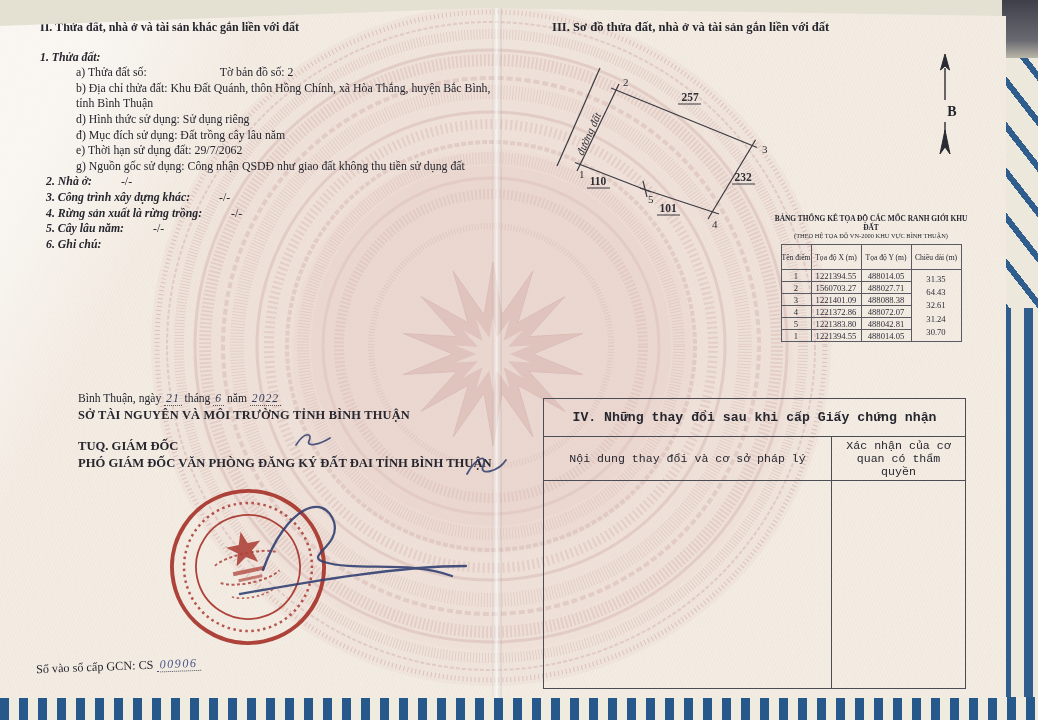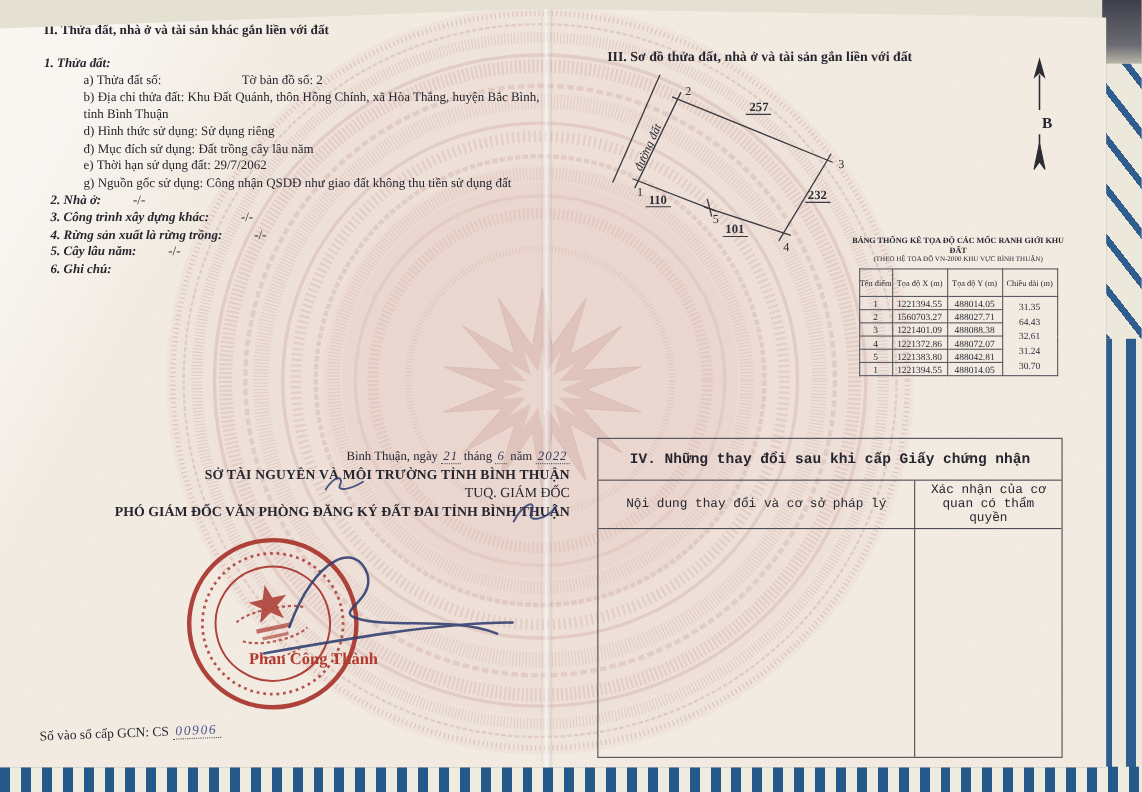--- a/index.html
+++ b/index.html
@@ -35,36 +35,36 @@
   .guilloche{position:absolute;left:0;top:0;pointer-events:none;}
   
   .sec2{position:absolute;left:40px;top:16px;width:470px;font-size:11.8px;line-height:15.6px;}
   .sec2 .h2{font-size:12px;font-weight:bold;margin-bottom:4px;}
   .sub{font-weight:bold;font-style:italic;margin-top:14px;}
   .li{padding-left:36px;}
   .num{padding-left:6px;font-weight:bold;font-style:italic;}
   .num .val{font-weight:normal;font-style:normal;margin-left:26px;}
   .inline-gap{margin-left:70px;}
   
-  .sig{position:absolute;left:78px;top:404px;width:440px;text-align:right;}
+  .sig{position:absolute;left:78px;top:388px;width:440px;text-align:left;}
   .dateline{font-size:11.6px;}
   .hw{font-style:italic;color:#333b5a;letter-spacing:1px;border-bottom:1px dotted #555;padding:0 2px;}
   .org{font-size:12.4px;font-weight:bold;margin-top:3px;letter-spacing:.2px;}
-  .tuq{font-size:12.6px;font-weight:normal;margin-top:2px;}
+  .tuq{font-size:12.6px;font-weight:bold;margin-top:16px;}
   .deputy{font-size:12.6px;font-weight:bold;margin-top:2px;white-space:nowrap;}
   .signer{position:absolute;left:190px;top:588px;width:190px;text-align:center;
     color:#b23a30;font-size:15px;font-weight:bold;}
   .stamp{position:absolute;left:166px;top:481px;width:164px;height:164px;transform:rotate(-12deg);opacity:.92;}
   .sig-ink{position:absolute;left:228px;top:468px;}
   .ink-sm{position:absolute;}
   
   .gcn{position:absolute;left:36px;top:655px;font-size:12.2px;transform:rotate(-2.2deg);}
   .gcn .hwnum{font-style:italic;color:#4a5488;letter-spacing:1.5px;border-bottom:1px dotted #556;padding:0 3px;}
   
-  .sec3-h{position:absolute;left:552px;top:40px;width:420px;font-size:12.6px;font-weight:bold;}
+  .sec3-h{position:absolute;left:552px;top:16px;width:420px;font-size:12.6px;font-weight:bold;}
   .north{position:absolute;left:915px;top:46px;}
   .plot{position:absolute;left:538px;top:55px;}
   .coords{position:absolute;left:773px;top:210px;width:196px;text-align:center;}
   .coords .t1{font-size:7.4px;font-weight:bold;line-height:9px;}
   .coords .t2{font-size:6.4px;line-height:8px;margin-bottom:4px;}
   table.ctab{border-collapse:collapse;margin:0 auto;table-layout:fixed;width:180px;font-family:Liberation Serif, serif;}
   table.ctab th,table.ctab td{border:1px solid #5a5a62;padding:0;font-weight:normal;}
   table.ctab th{font-size:7.6px;height:24px;}
   table.ctab td{font-size:8.6px;height:11px;text-align:center;color:#2c2c38;}
   .lenlist{display:flex;flex-direction:column;justify-content:space-around;height:66px;font-size:8.6px;}
@@ -183,21 +183,20 @@
     </g>
   </svg>
 
   <svg class="ink-sm" style="left:292px;top:424px;" width="42" height="24" viewBox="0 0 42 24">
     <path d="M4,17 C13,3 21,5 17,13 C14,19 27,17 38,10" fill="none" stroke="#2e3e70" stroke-width="1.7" stroke-linecap="round" opacity=".85"></path>
   </svg>
   <svg class="ink-sm" style="left:462px;top:447px;" width="48" height="30" viewBox="0 0 48 30">
     <path d="M5,23 C15,5 26,3 21,15 C17,25 36,21 44,9" fill="none" stroke="#2e3e70" stroke-width="1.8" stroke-linecap="round" opacity=".85"></path>
   </svg>
 
-  <div class="signer">Phan Công Thành</div>
 
   <div class="gcn">
     <span>Số vào sổ cấp GCN: CS</span>
     <span class="hwnum">00906</span>
   </div>
 
   <div class="sec3-h">III. Sơ đồ thửa đất, nhà ở và tài sản gắn liền với đất</div>
 
   <svg class="north" width="60" height="115" viewBox="0 0 60 115">
     <g stroke="#2b2b33" fill="#2b2b33">

